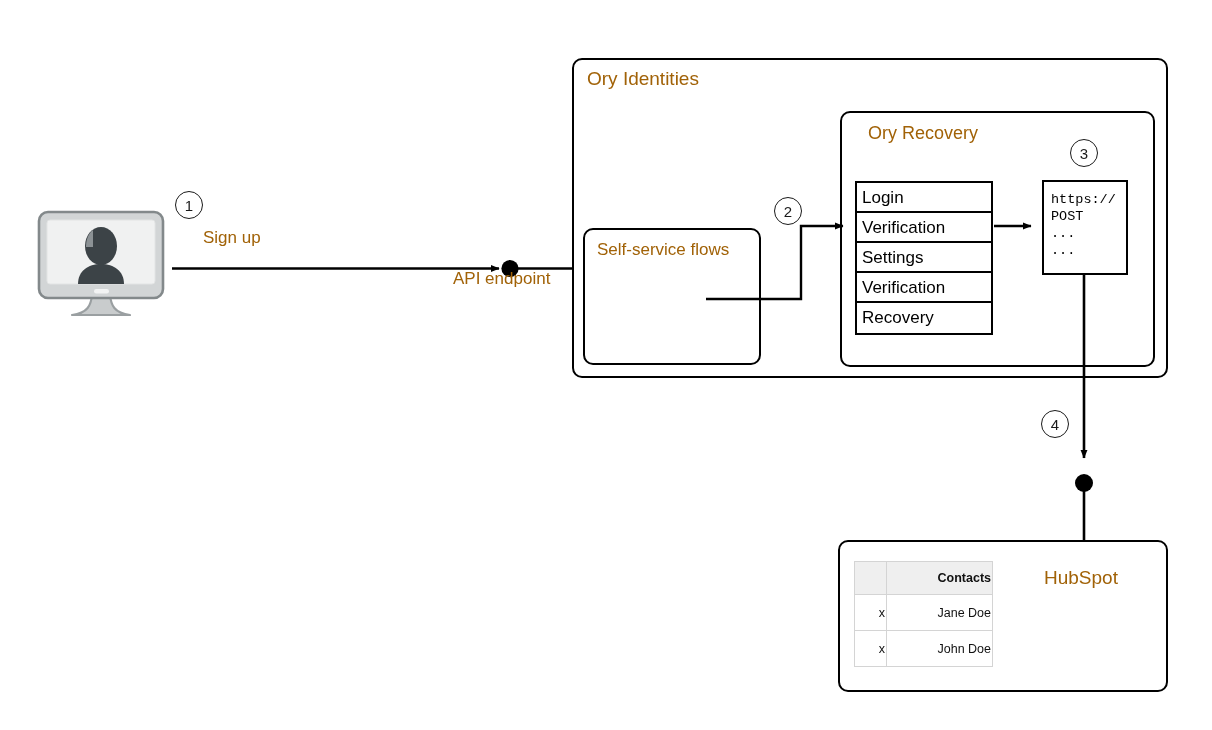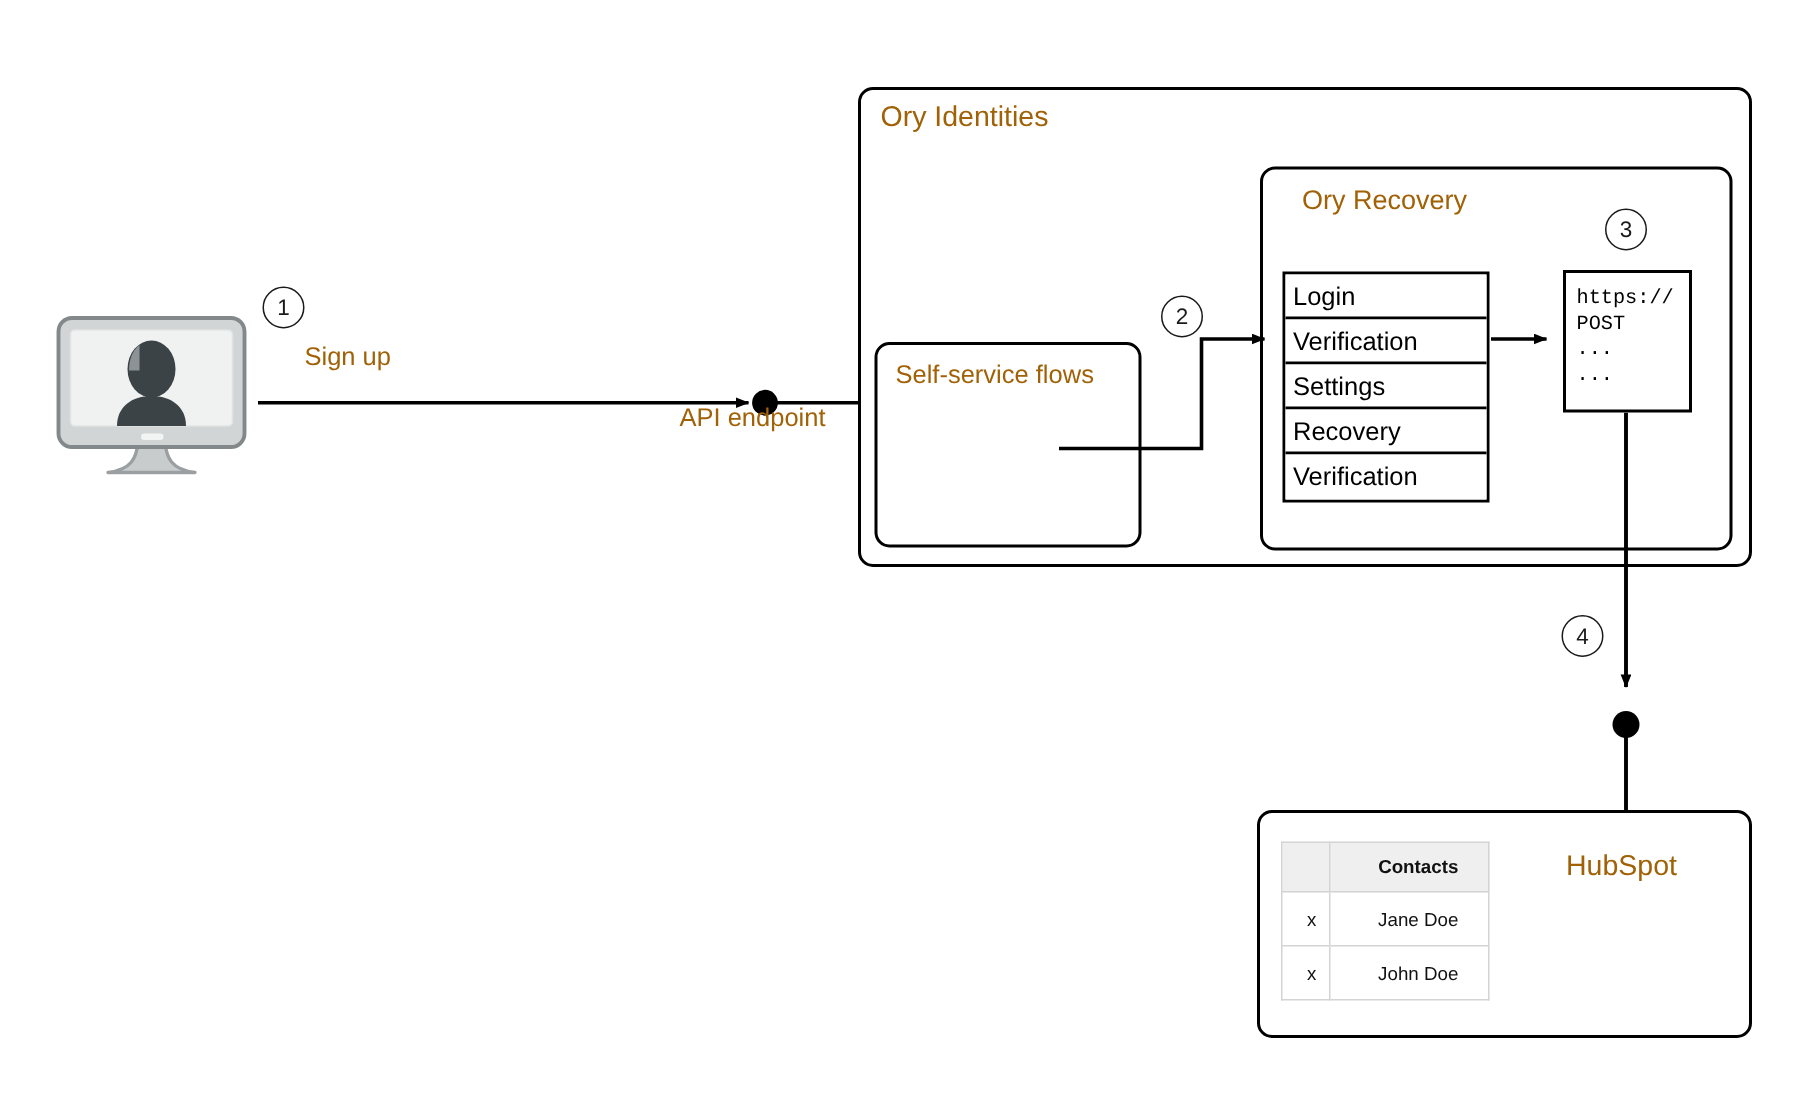--- a/index.html
+++ b/index.html
@@ -117,21 +117,21 @@
     left: 854px;
     top: 561px;
     border-collapse: collapse;
     background: #fff;
     font-family: "Liberation Sans", sans-serif;
   }
   #contacts-table td, #contacts-table th {
     border: 1px solid #d4d4d4;
     font-size: 12.5px;
     color: #111;
-    text-align: center;
+    text-align: right;
     font-weight: normal;
     box-sizing: border-box;
   }
   #contacts-table thead th {
     background: #efefef;
     font-weight: bold;
     height: 33px;
   }
   #contacts-table tbody td { height: 36px; background: #fff; }
   .col-x { width: 32px; padding-left: 9px; }
@@ -201,22 +201,22 @@
   <div class="box rbox" style="left:583px; top:228px; width:178px; height:137px;"></div>
   <div class="lbl sans body-md" style="left:597px; top:240px;text-align:center;">Self-service flows</div>
 
   <div class="box rbox" style="left:840px; top:111px; width:315px; height:256px;"></div>
   <div class="lbl sans title-md" style="left:868px; top:123px;">Ory Recovery</div>
 
   <div id="flow-list">
     <div class="flow-row">Login</div>
     <div class="flow-row">Verification</div>
     <div class="flow-row">Settings</div>
+    <div class="flow-row">Verification</div>
     <div class="flow-row">Recovery</div>
-    <div class="flow-row">Verification</div>
   </div>
 
   <div id="code-box">
     <div class="codeline">https://</div>
     <div class="codeline">POST</div>
     <div class="codeline">...</div>
     <div class="codeline">...</div>
   </div>
 
 

